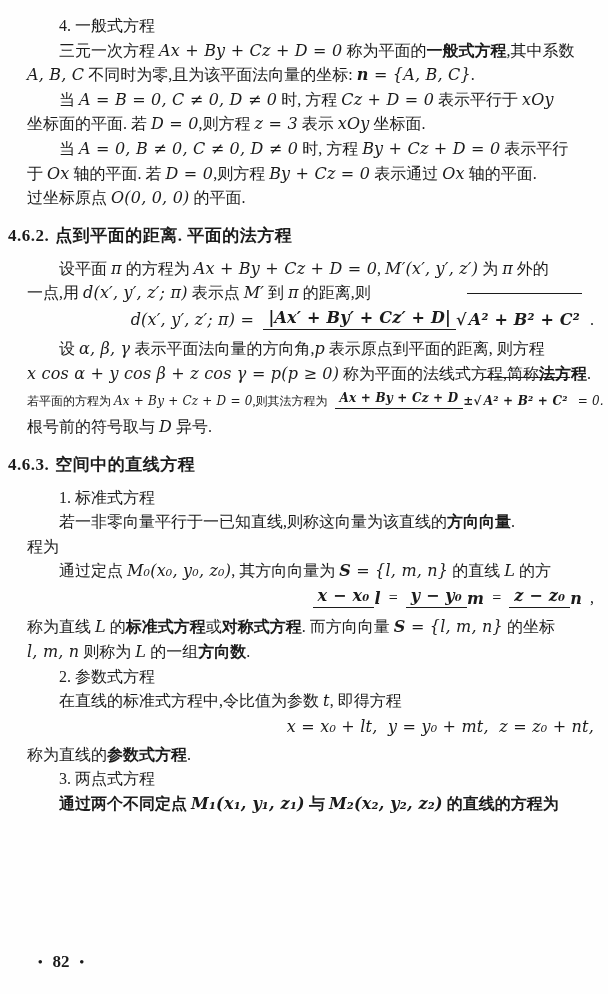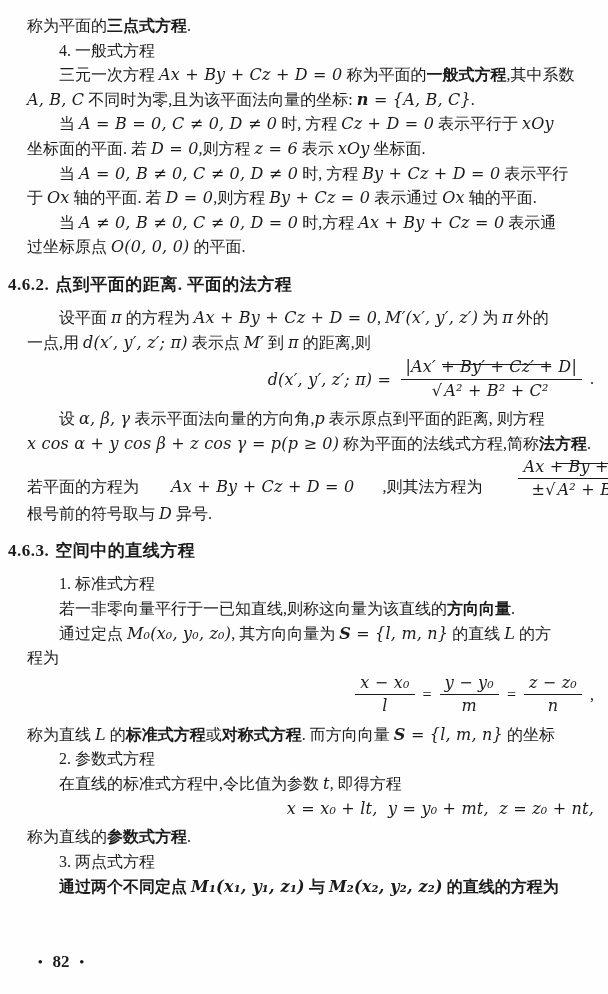--- a/index.html
+++ b/index.html
@@ -21,70 +21,69 @@
   .heading{
     font-weight:bold;font-size:17px;line-height:28px;
     margin:11px 0 7px -19px;letter-spacing:.5px;white-space:pre;
   }
   .heading .h-num{margin-right:6px;}
   .formula{
     display:flex;justify-content:flex-end;align-items:center;
     font-size:16px;margin:3px 0 7px;white-space:pre;
   }
   .fline{
-    display:flex;align-items:flex-end;font-size:16px;
-    line-height:24.6px;white-space:pre;margin:2px 0;gap:28px;
+    display:flex;align-items:center;font-size:12px;
+    line-height:24.6px;white-space:pre;margin:2px 0;
   }
   .frac{
-    display:inline-flex;flex-direction:column;align-items:center;
-    vertical-align:middle;margin:0 4px;
+    display:inline-flex;flex-direction:row;align-items:center;
+    vertical-align:middle;margin:0 4px;font-weight:bold;
   }
   .frac .fnum{
     padding:0 5px 2px;border-bottom:1.4px solid #1b1b1b;line-height:1.15;
     white-space:pre;
   }
   .frac .fden{padding-top:2px;line-height:1.15;white-space:pre;}
   .sqrt-sign{font-style:normal;}
   .radicand{border-top:1.4px solid #1b1b1b;padding:16px 2px;}
   .footer{
     position:absolute;left:38px;bottom:22px;
     font-weight:bold;font-size:17px;display:flex;align-items:center;gap:10px;
   }
   .footer .dot{font-size:13px;}
 </style>
 </head>
 <body>
 
 <div class="page">
   <div id="page-content">
-      <div class="line"><span>称为平面的</span><span class="bold">三点式方程</span><span>.</span></div>
       <div class="line indent-1"><span>4. 一般式方程</span></div>
       <div class="line indent-1"><span>三元一次方程 </span><span class="math ">Ax + By + Cz + D = 0</span><span> 称为平面的</span><span class="bold">一般式方程</span><span>,其中系数</span></div>
       <div class="line"><span class="math ">A, B, C</span><span> 不同时为零,且为该平面法向量的坐标: </span><span class="math bold">n</span><span class="math "> = {A, B, C}</span><span>.</span></div>
       <div class="line indent-1"><span>当 </span><span class="math ">A = B = 0, C ≠ 0, D ≠ 0</span><span> 时, 方程 </span><span class="math ">Cz + D = 0</span><span> 表示平行于 </span><span class="math ">xOy</span></div>
-      <div class="line"><span>坐标面的平面. 若 </span><span class="math ">D = 0</span><span>,则方程 </span><span class="math ">z = 6</span><span> 表示 </span><span class="math ">xOy</span><span> 坐标面.</span></div>
+      <div class="line"><span>坐标面的平面. 若 </span><span class="math ">D = 0</span><span>,则方程 </span><span class="math ">z = 3</span><span> 表示 </span><span class="math ">xOy</span><span> 坐标面.</span></div>
       <div class="line indent-1"><span>当 </span><span class="math ">A = 0, B ≠ 0, C ≠ 0, D ≠ 0</span><span> 时, 方程 </span><span class="math ">By + Cz + D = 0</span><span> 表示平行</span></div>
       <div class="line"><span>于 </span><span class="math ">Ox</span><span> 轴的平面. 若 </span><span class="math ">D = 0</span><span>,则方程 </span><span class="math ">By + Cz = 0</span><span> 表示通过 </span><span class="math ">Ox</span><span> 轴的平面.</span></div>
-      <div class="line indent-1"><span>当 </span><span class="math ">A ≠ 0, B ≠ 0, C ≠ 0, D = 0</span><span> 时,方程 </span><span class="math ">Ax + By + Cz = 0</span><span> 表示通</span></div>
       <div class="line"><span>过坐标原点 </span><span class="math ">O(0, 0, 0)</span><span> 的平面.</span></div>
       <div class="heading"><span class="h-num">4.6.2.</span><span>点到平面的距离. 平面的法方程</span></div>
       <div class="line indent-1"><span>设平面 </span><span class="math ">π</span><span> 的方程为 </span><span class="math ">Ax + By + Cz + D = 0</span><span>, </span><span class="math ">M′(x′, y′, z′)</span><span> 为 </span><span class="math ">π</span><span> 外的</span></div>
       <div class="line"><span>一点,用 </span><span class="math ">d(x′, y′, z′; π)</span><span> 表示点 </span><span class="math ">M′</span><span> 到 </span><span class="math ">π</span><span> 的距离,则</span></div>
       <div class="formula"><span class="math">d(x′, y′, z′; π) = </span><span class="frac"><span class="fnum math">|Ax′ + By′ + Cz′ + D|</span><span class="fden math"><span class="sqrt-sign">√</span><span class="radicand">A² + B² + C²</span></span></span><span> .</span></div>
       <div class="line indent-1"><span>设 </span><span class="math ">α, β, γ</span><span> 表示平面法向量的方向角,</span><span class="math ">p</span><span> 表示原点到平面的距离, 则方程</span></div>
       <div class="line"><span class="math ">x cos α + y cos β + z cos γ = p(p ≥ 0)</span><span> 称为平面的法线式方程,简称</span><span class="bold">法方程</span><span>.</span></div>
       <div class="fline"><span>若平面的方程为 </span><span class="math ">Ax + By + Cz + D = 0</span><span>,则其法方程为 </span><span class="frac"><span class="fnum math">Ax + By + Cz + D</span><span class="fden math"><span class="sqrt-sign">±√</span><span class="radicand">A² + B² + C²</span></span></span><span class="math "> = 0.</span></div>
       <div class="line"><span>根号前的符号取与 </span><span class="math ">D</span><span> 异号.</span></div>
       <div class="heading"><span class="h-num">4.6.3.</span><span>空间中的直线方程</span></div>
       <div class="line indent-1"><span>1. 标准式方程</span></div>
       <div class="line indent-1"><span>若一非零向量平行于一已知直线,则称这向量为该直线的</span><span class="bold">方向向量</span><span>.</span></div>
+      <div class="line"><span>程为</span></div>
       <div class="line indent-1"><span>通过定点 </span><span class="math ">M₀(x₀, y₀, z₀)</span><span>, 其方向向量为 </span><span class="math bold">S</span><span class="math "> = {l, m, n}</span><span> 的直线 </span><span class="math ">L</span><span> 的方</span></div>
-      <div class="line"><span>程为</span></div>
       <div class="formula"><span class="frac"><span class="fnum math">x − x₀</span><span class="fden math">l</span></span><span> = </span><span class="frac"><span class="fnum math">y − y₀</span><span class="fden math">m</span></span><span> = </span><span class="frac"><span class="fnum math">z − z₀</span><span class="fden math">n</span></span><span> ,</span></div>
       <div class="line"><span>称为直线 </span><span class="math ">L</span><span> 的</span><span class="bold">标准式方程</span><span>或</span><span class="bold">对称式方程</span><span>. 而方向向量 </span><span class="math bold">S</span><span class="math "> = {l, m, n}</span><span> 的坐标</span></div>
+      <div class="line"><span class="math ">l, m, n</span><span> 则称为 </span><span class="math ">L</span><span> 的一组</span><span class="bold">方向数</span><span>.</span></div>
       <div class="line indent-1"><span>2. 参数式方程</span></div>
       <div class="line indent-1"><span>在直线的标准式方程中,令比值为参数 </span><span class="math ">t</span><span>, 即得方程</span></div>
       <div class="formula"><span class="math">x = x₀ + lt,  y = y₀ + mt,  z = z₀ + nt,</span></div>
       <div class="line"><span>称为直线的</span><span class="bold">参数式方程</span><span>.</span></div>
       <div class="line indent-1"><span>3. 两点式方程</span></div>
       <div class="line indent-1"><span class="bold">通过两个不同定点 </span><span class="math bold">M₁(x₁, y₁, z₁)</span><span class="bold"> 与 </span><span class="math bold">M₂(x₂, y₂, z₂)</span><span class="bold"> 的直线的方程为</span></div>
     </div>
 </div>
 
 <div class="footer">

